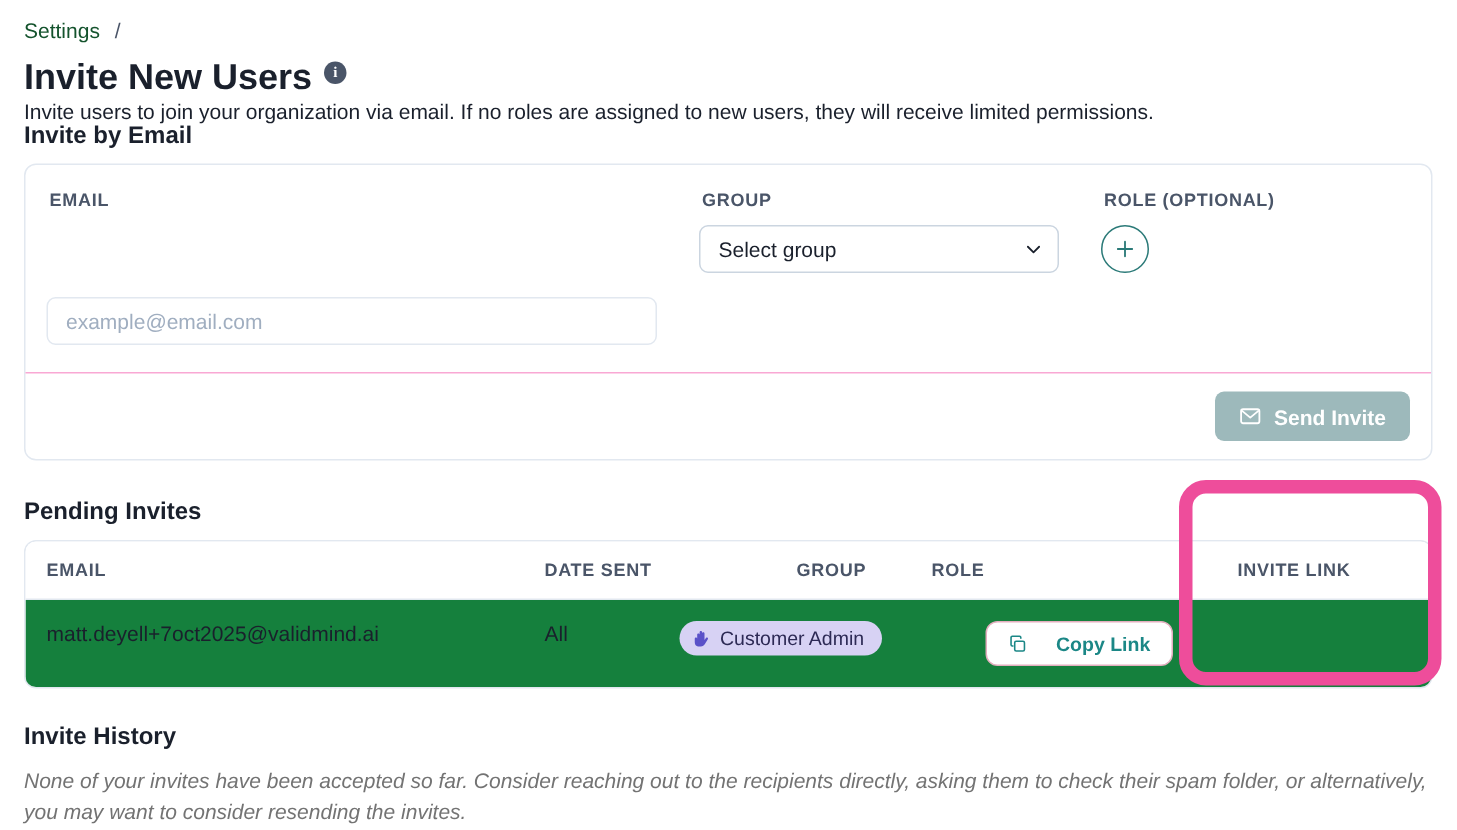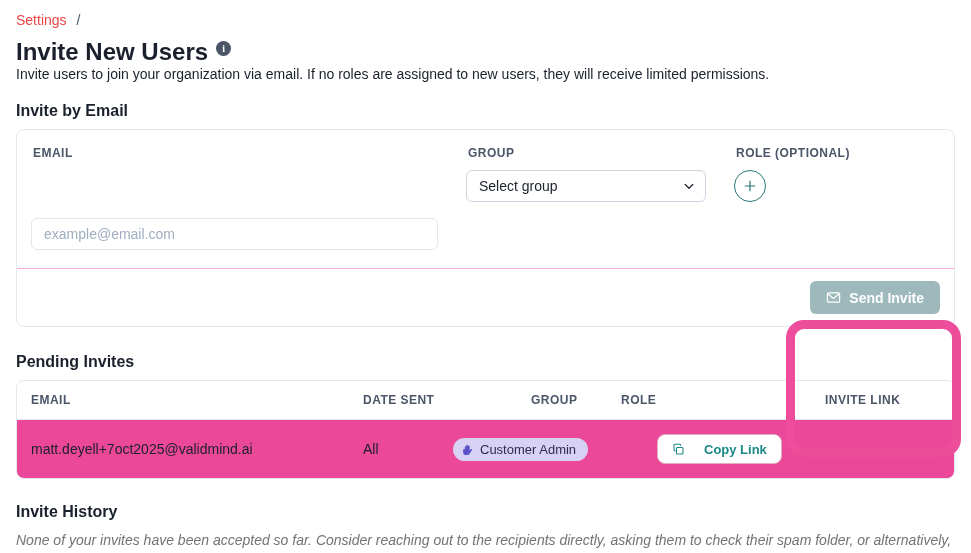--- a/index.html
+++ b/index.html
@@ -7,34 +7,34 @@
   body {
     width: 971px; height: 553px;
     font-family: "Liberation Sans", sans-serif;
     color: #1a202c;
     position: relative;
     overflow: hidden;
   }
   .page { padding: 12px 16px 0 16px; }
 
   .breadcrumb { font-size: 14px; color: #4a5568; margin-bottom: 10px; }
-  .breadcrumb a { color: #ef4444; text-decoration: none; cursor: pointer; }
+  .breadcrumb a { color: #14532d; text-decoration: none; cursor: pointer; }
   .breadcrumb .sep { margin-left: 6px; color: #4a5568; }
 
   .title-row { display: flex; align-items: flex-start; gap: 8px; }
   .page-title { font-size: 24px; font-weight: 700; color: #1a202c; }
   .info-icon {
     width: 15px; height: 15px; border-radius: 50%;
     background: #4a5568; color: #ffffff;
     font-size: 10px; font-weight: 700; font-family: "Liberation Serif", serif;
     display: inline-flex; align-items: center; justify-content: center;
     margin-top: 3px;
   }
 
-  .page-desc { font-size: 14px; color: #1a202c; margin-bottom: 20px; }
+  .page-desc { font-size: 14px; color: #1a202c; }
 
   .section-heading { font-size: 16px; font-weight: 700; color: #1a202c; margin-bottom: 9px; }
 
   
   .invite-card {
     border: 1px solid #e2e8f0; border-radius: 8px;
     margin-bottom: 26px; background: #ffffff;
   }
   .invite-card-body { padding: 10px 14px 18px 14px; }
   .invite-fields { display: flex; gap: 28px; }
@@ -85,21 +85,21 @@
   .pending-table {
     border: 1px solid #e2e8f0; border-radius: 8px;
     overflow: hidden; margin-bottom: 24px; background: #ffffff;
   }
   .ptable-header { display: flex; border-bottom: 1px solid #e2e8f0; background: #ffffff; }
   .ptable-header .th {
     font-size: 12px; font-weight: 700; letter-spacing: .04em;
     color: #4a5568; text-transform: uppercase;
     padding: 12px 14px;
   }
-  .ptable-row { display: flex; align-items: center; background: #ec4899; }
+  .ptable-row { display: flex; background: #15803d; }
   .ptable-row .td { font-size: 14px; color: #1a202c; padding: 14px 14px; }
   .col-email { width: 332px; }
   .col-date { width: 168px; }
   .col-group { width: 90px; }
   .col-role { width: 204px; }
   .col-link { flex: 1; }
 
   .role-badge {
     display: inline-flex; align-items: center; gap: 6px;
     background: #d7d2f4; color: #2d2a55;

